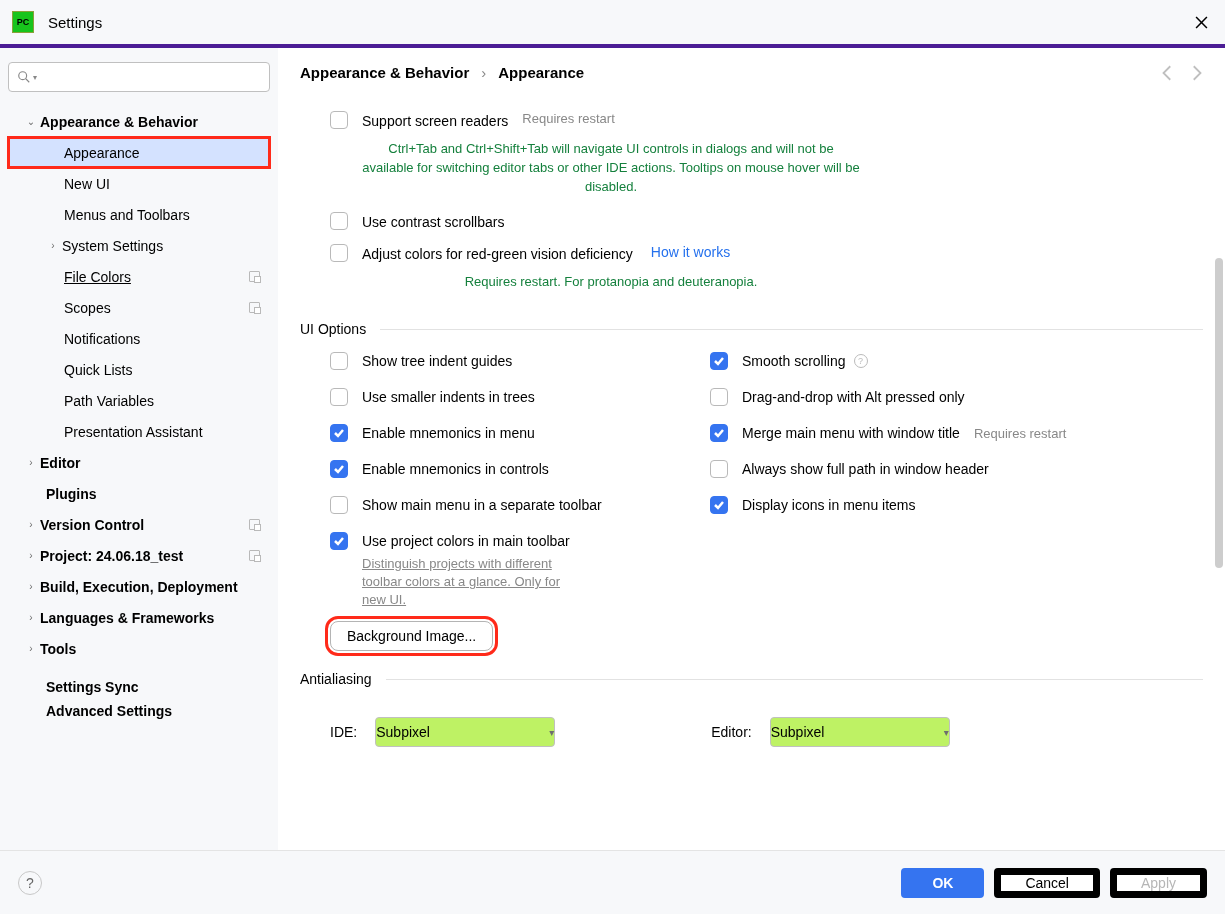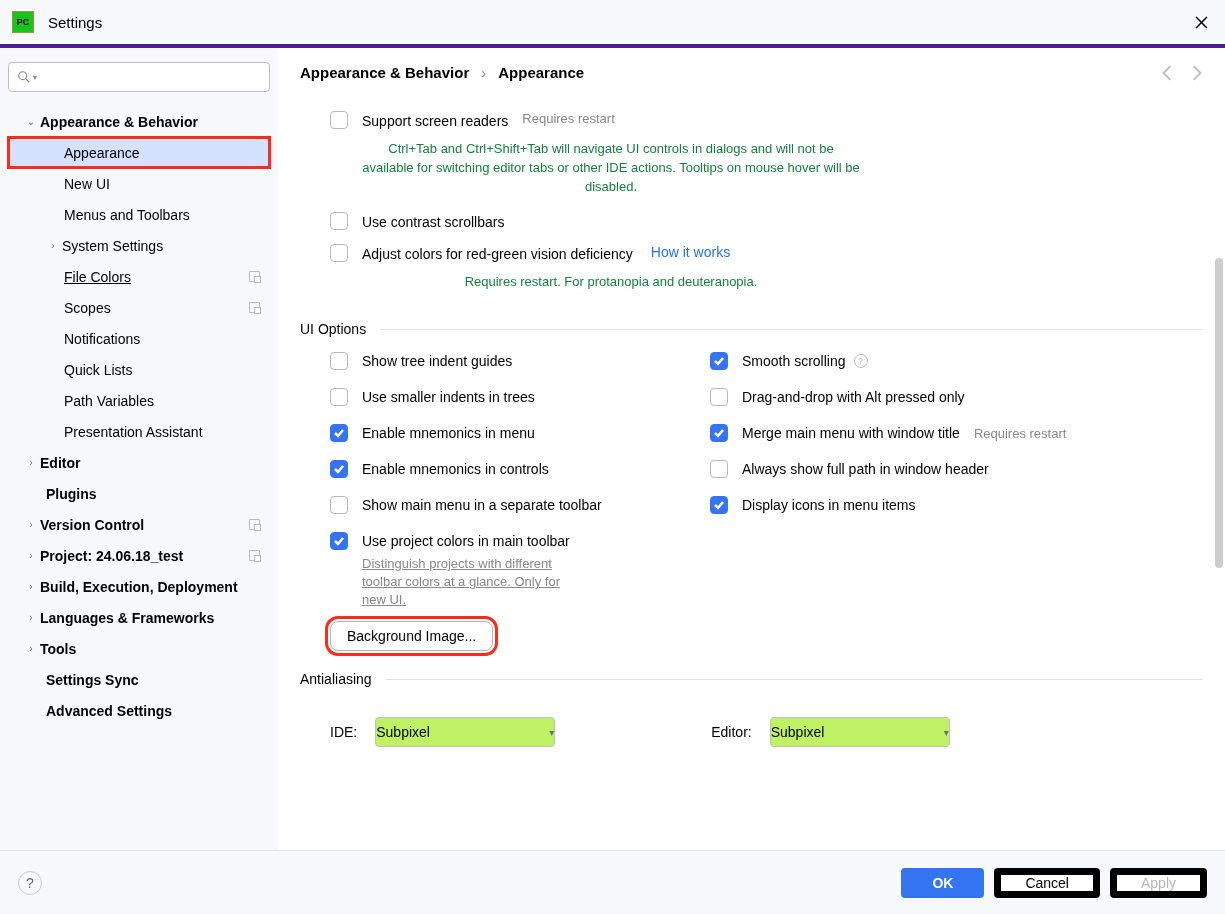--- a/index.html
+++ b/index.html
@@ -294,21 +294,21 @@
           <span class="lbl">Build, Execution, Deployment</span>
         </div>
         <div class="tree-item bold" style="padding-left: 14px;">
           <span class="chev">›</span>
           <span class="lbl">Languages &amp; Frameworks</span>
         </div>
         <div class="tree-item bold" style="padding-left: 14px;">
           <span class="chev">›</span>
           <span class="lbl">Tools</span>
         </div>
-        <div class="tree-item bold" style="padding-left: 38px;">
+        <div class="tree-item bold" style="padding-left: 38px; align-items: flex-end;">
           <span class="lbl">Settings Sync</span>
         </div>
         <div class="tree-item bold" style="padding-left: 38px;">
           <span class="lbl">Advanced Settings</span>
         </div>
       </div>
   </div>
 
   <div class="content">
     <div class="nav-arrows">

